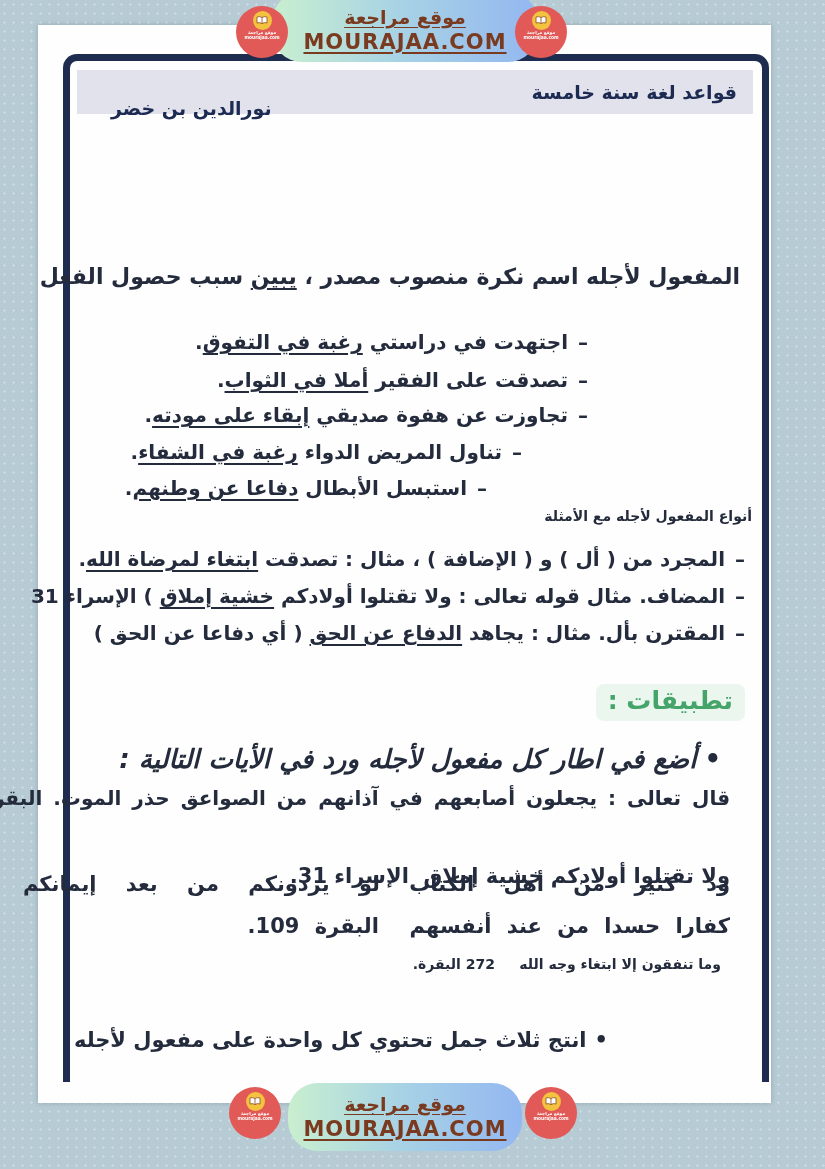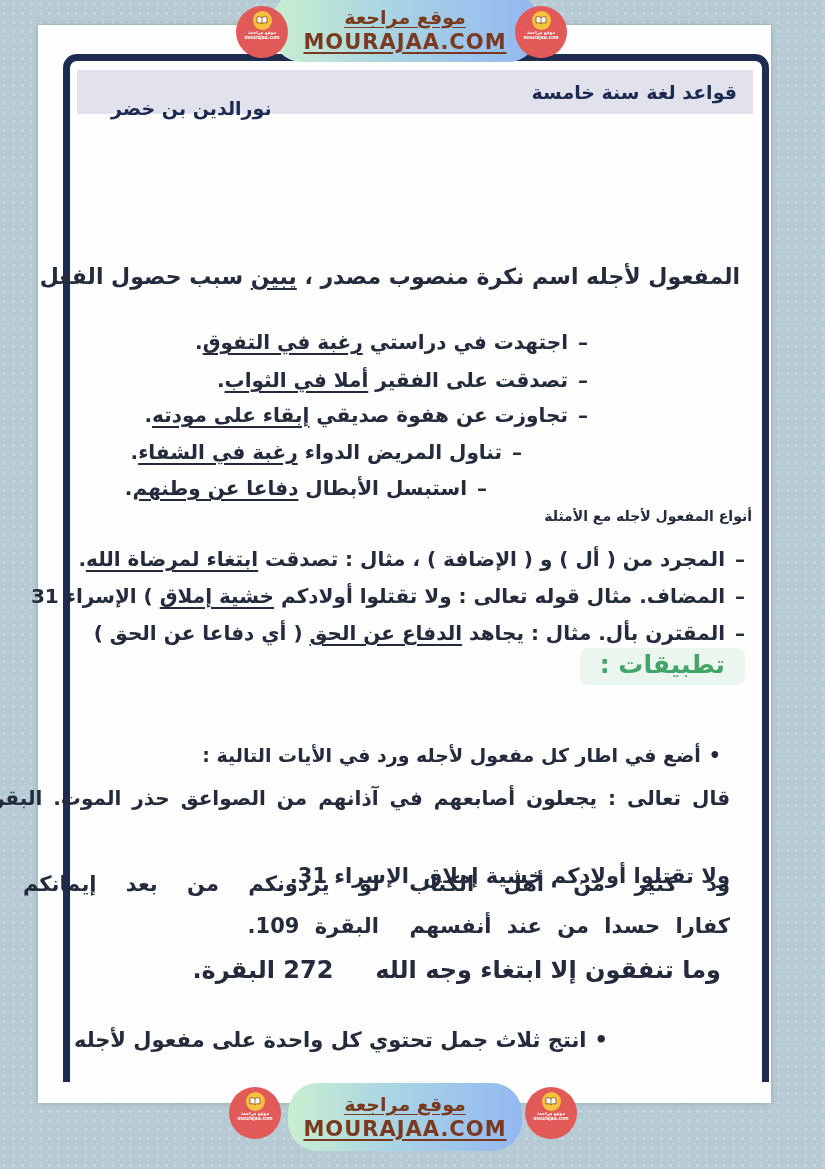--- a/index.html
+++ b/index.html
@@ -47,30 +47,30 @@
   .ex0{top:330px;right:237px;}
   .ex1{top:368px;right:237px;}
   .ex2{top:403px;right:237px;}
   .ex3{top:440px;right:303px;}
   .ex4{top:476px;right:338px;}
   .types-heading{top:508px;right:73px;font-size:14px;}
   .ty0{top:547px;right:80px;}
   .ty1{top:584px;right:80px;}
   .ty2{top:621px;right:80px;}
   .apps-heading{
-    position:absolute;top:648px;right:80px;direction:rtl;white-space:nowrap;
+    position:absolute;top:684px;right:80px;direction:rtl;white-space:nowrap;
     color:#44a469;font-weight:bold;font-size:25px;
-    background:#eaf6ee;padding:2px 20px 6px;border-radius:8px;
-  }
-  .task1{top:744px;right:104px;font-size:19px;}
+    background:#eaf6ee;padding:2px 12px 6px;border-radius:8px;
+  }
+  .task1{top:744px;right:104px;font-size:26px;font-style:italic;}
   .v0{top:786px;right:95px;word-spacing:4px;}
   .v1{top:832px;right:95px;font-size:21px;margin-top:32px;}
   .v2{top:872px;right:95px;font-size:21px;word-spacing:22px;}
   .v3{top:914px;right:95px;font-size:21px;word-spacing:8px;}
-  .v4{top:956px;right:104px;font-size:24px;}
+  .v4{top:956px;right:104px;font-size:14px;}
   .task2{top:1028px;right:217px;font-size:21px;}
   .badge{
     position:absolute;z-index:5;border-radius:30px;
     background:linear-gradient(90deg,#c9efcf 0%,#a9d4e4 45%,#93b7f1 100%);
     text-align:center;color:#7a3a1f;font-weight:bold;
     display:flex;flex-direction:column;justify-content:center;gap:2px;
   }
   .badge .ar{font-size:19px;text-decoration:underline;text-underline-offset:3px;}
   .badge .en{font-size:21px;letter-spacing:1px;text-decoration:underline;text-underline-offset:3px;}
   .badge-top{left:272px;top:-8px;width:266px;height:70px;padding-top:6px;box-sizing:border-box;}

